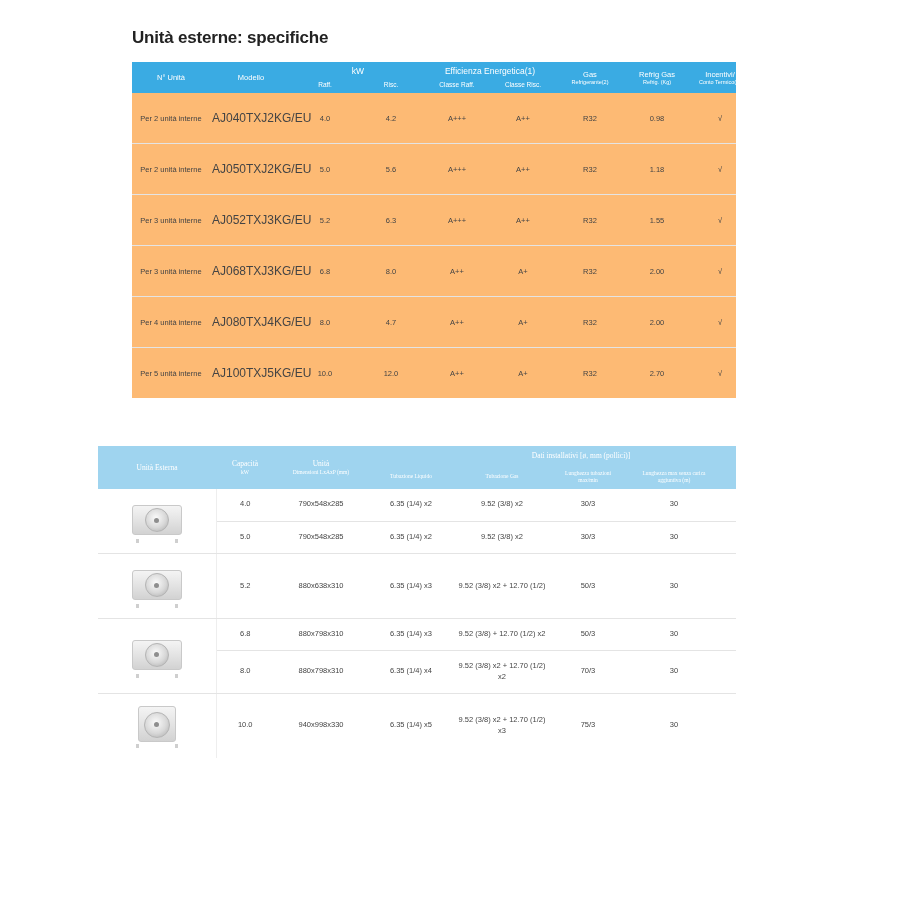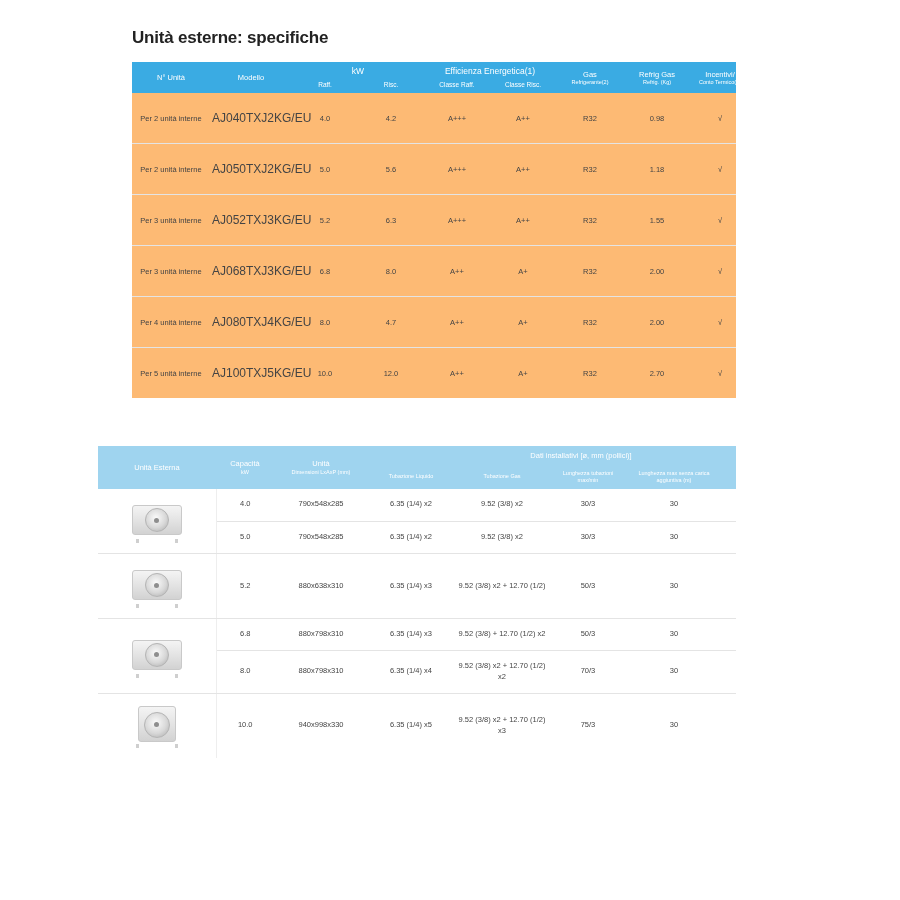--- a/index.html
+++ b/index.html
@@ -73,20 +73,21 @@
   table.t2 thead th {
     background: #9fd4ef;
     color: #ffffff;
     font-weight: normal;
     font-size: 7.5px;
     text-align: center;
     vertical-align: middle;
     padding: 5px 3px;
     border: none;
     line-height: 1.3;
+    font-family: Liberation Serif, serif;
   }
   table.t2 thead th .sub { font-size: 5.5px; display: block; font-weight: normal; line-height: 1.3; }
   table.t2 thead th.span-top { font-size: 7.5px; padding-bottom: 4px; }
   table.t2 tbody td {
     font-size: 7.5px;
     text-align: center;
     vertical-align: middle;
     padding: 10px 3px;
     border-bottom: 1px solid #e4e4e4;
     color: #444444;

